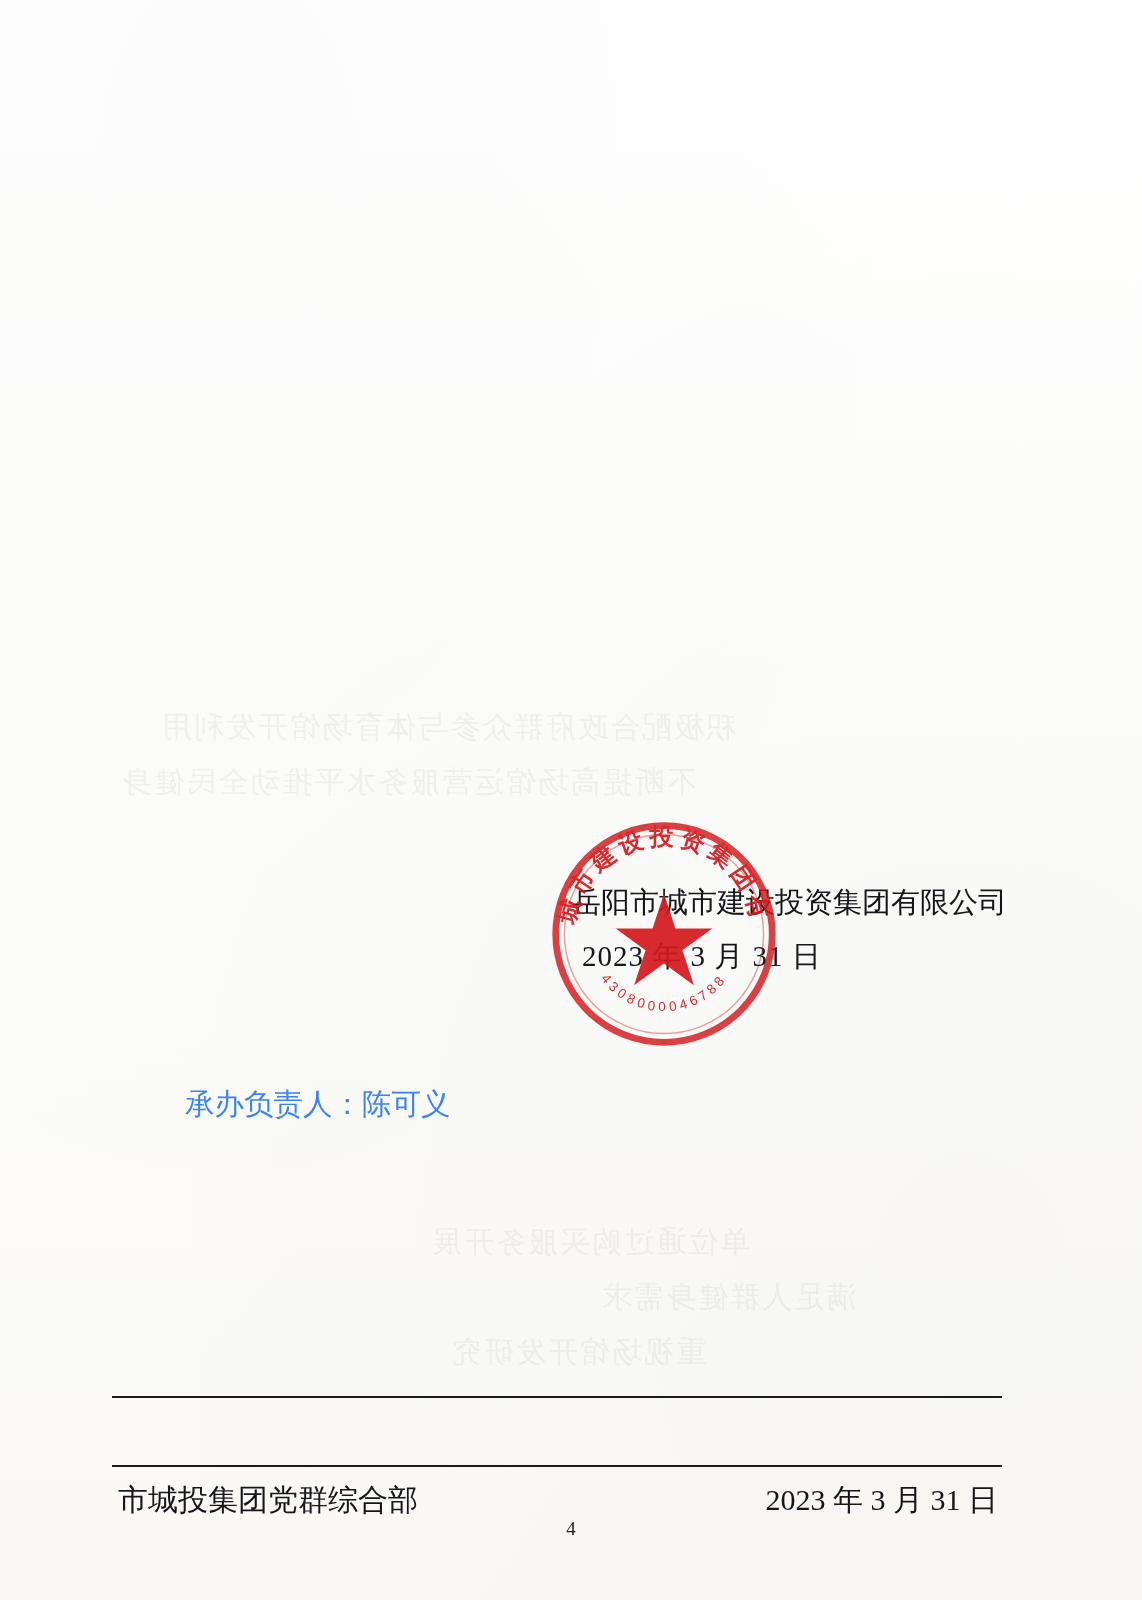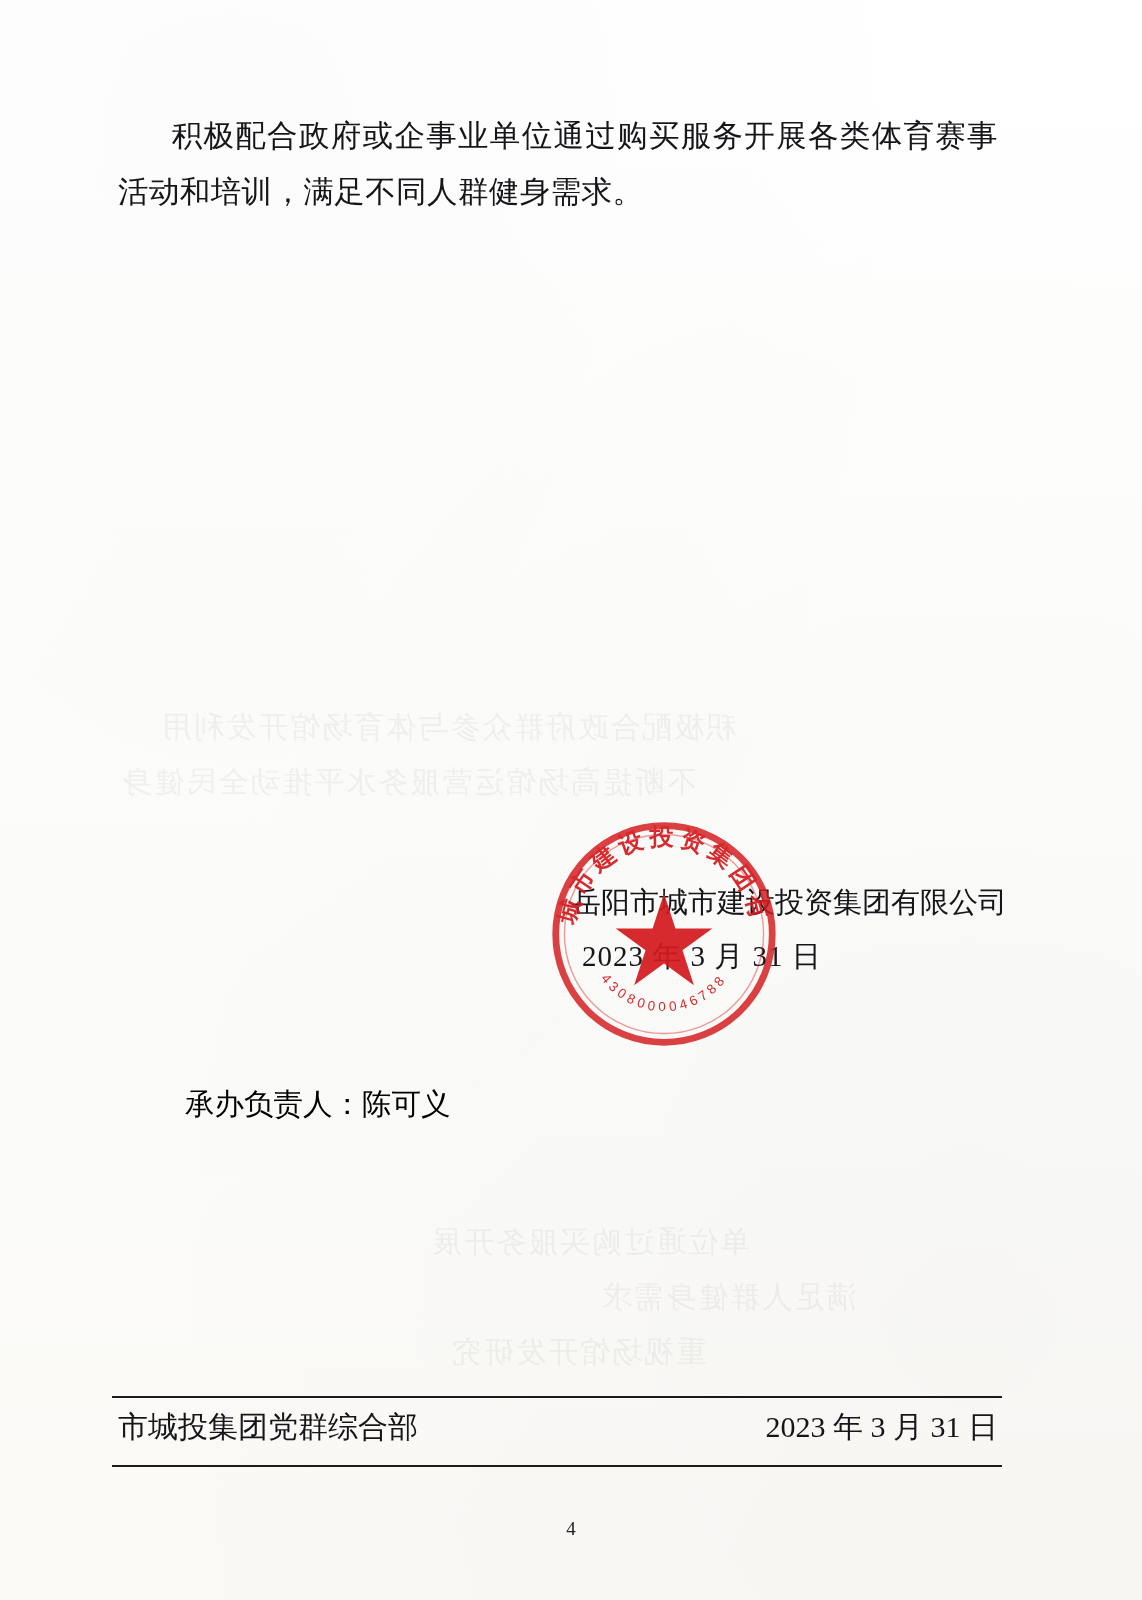--- a/index.html
+++ b/index.html
@@ -80,36 +80,36 @@
     opacity: 0.92;
   }
   .contact-block {
     position: absolute;
     left: 185px;
     top: 1075px;
   }
   .contact-line {
     font-size: 29.5px;
     line-height: 58px;
-    color: #000000;
+    color: #3b82f6;
     white-space: nowrap;
   }
   
   .footer-rule {
     position: absolute;
     left: 112px;
     top: 1396px;
     width: 890px;
     height: 0;
     border-top: 2.5px solid #1b1b1b;
   }
   .footer-row {
     position: absolute;
     left: 118px;
-    top: 1407px;
+    top: 1480px;
     width: 880px;
     display: flex;
     justify-content: space-between;
     align-items: baseline;
   }
   .footer-text {
     font-size: 30px;
     color: #16161a;
     white-space: nowrap;
   }
@@ -159,23 +159,20 @@
     单位通过购买服务开展
   </div>
   <div class="bleed" style="left:600px; top:1270px;">
     满足人群健身需求
   </div>
   <div class="bleed" style="left:450px; top:1325px;">
     重视场馆开发研究
   </div>
 
   <div class="content">
-    <p class="para">
-      <span>积极配合政府或企事业单位通过购买服务开展各类体育赛事活动和培训，满足不同人群健身需求。</span>
-    </p>
 
 
   </div>
 
   <div class="sign-block">
     <div class="sign-line">岳阳市城市建设投资集团有限公司</div>
     <div class="sign-line sign-date">2023 年 3 月 31 日</div>
   </div>
 
   <svg class="seal" viewBox="0 0 240 240" aria-hidden="true">

